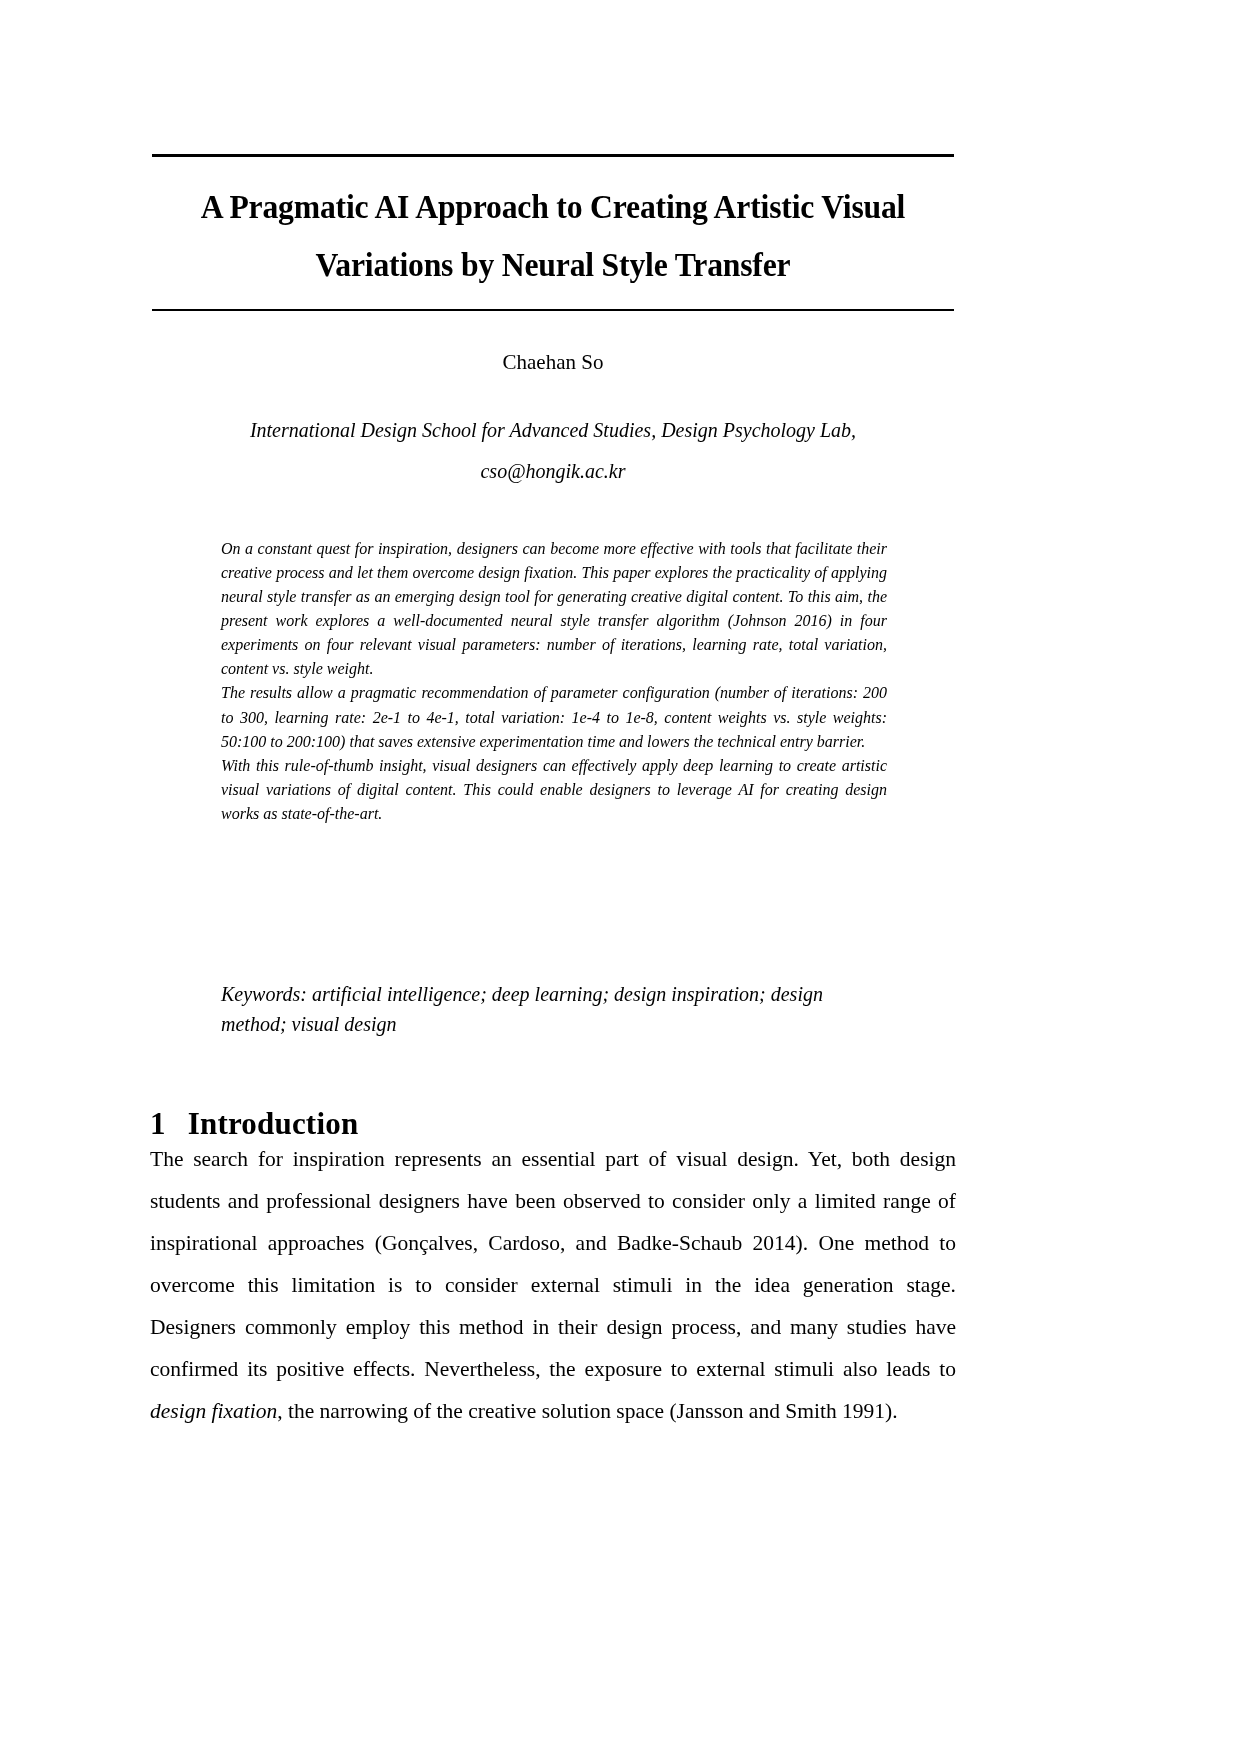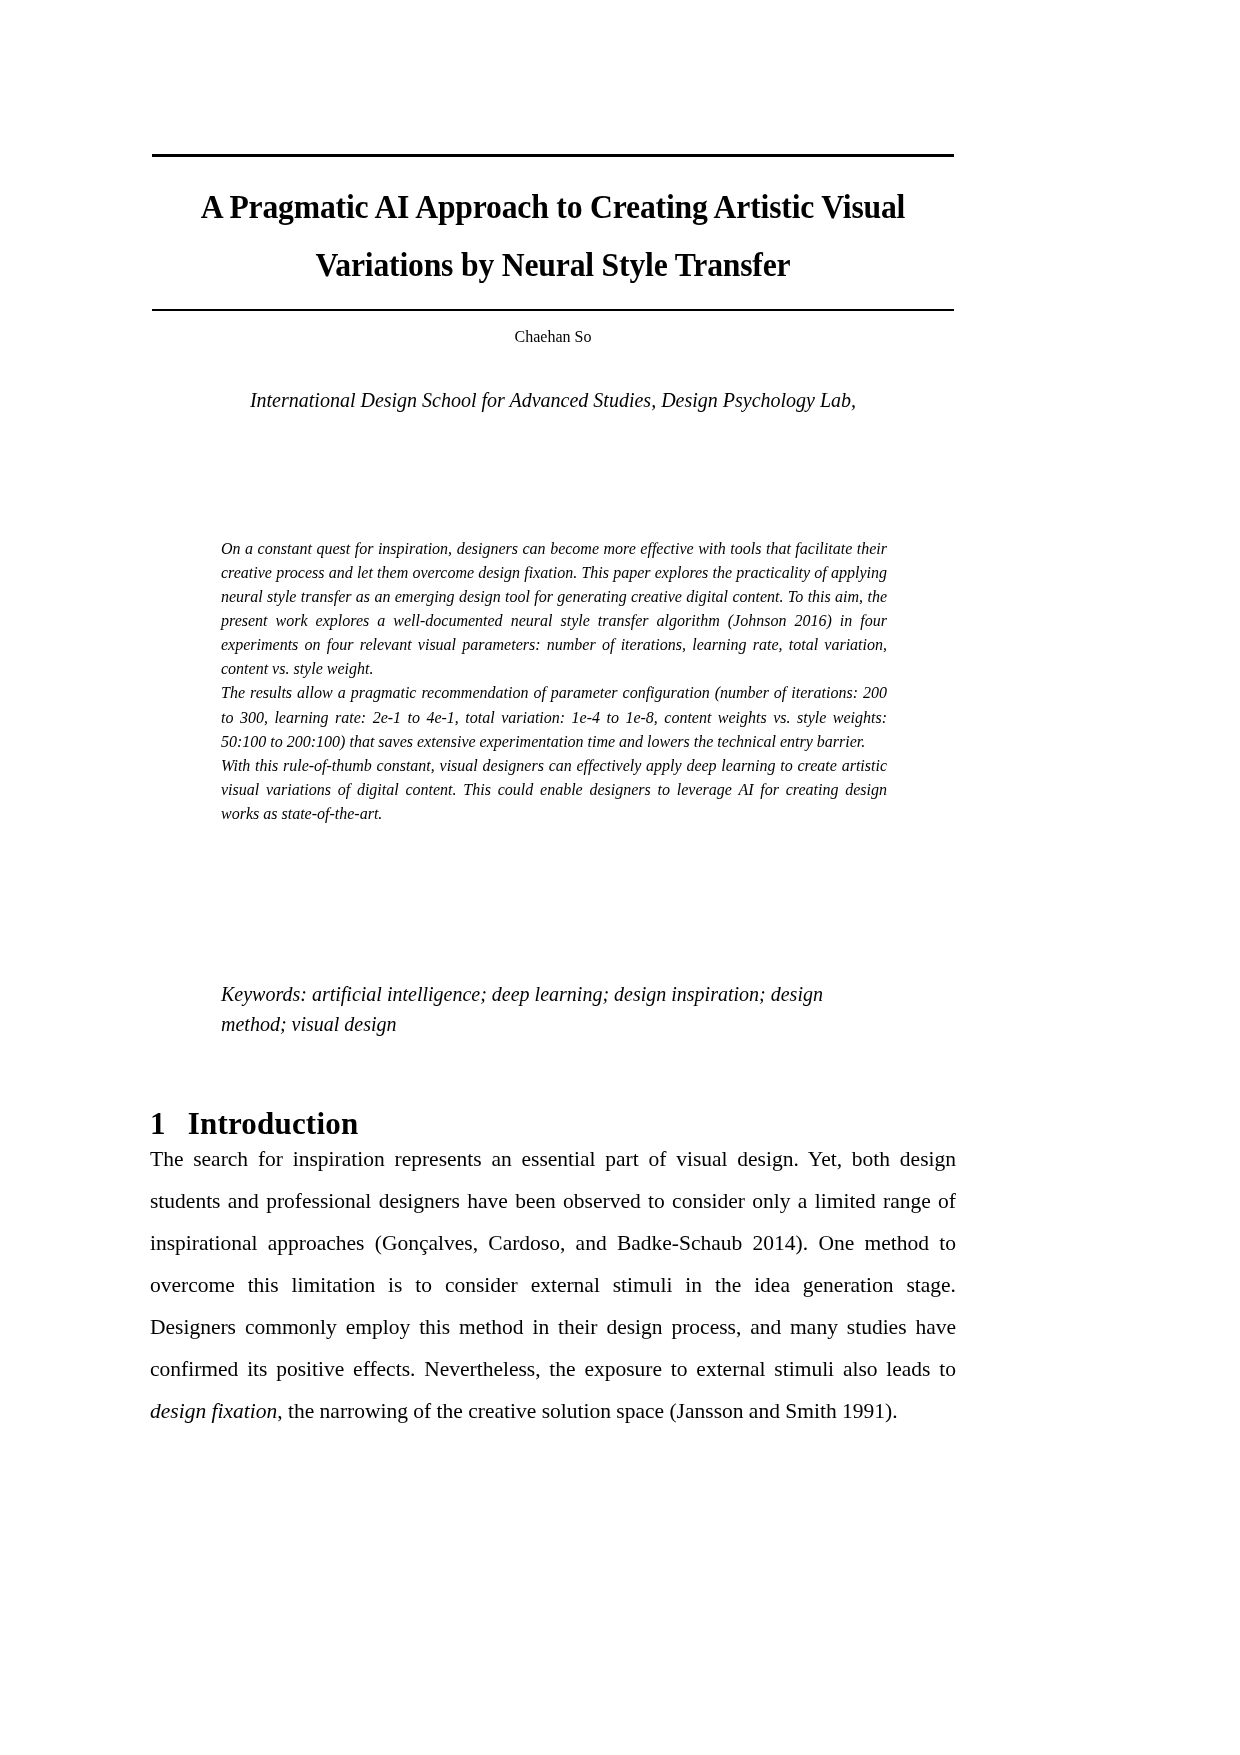--- a/index.html
+++ b/index.html
@@ -52,23 +52,23 @@
 
   
   .author-block {
     position: absolute;
     left: 152px;
     top: 318px;
     width: 802px;
     text-align: center;
   }
   .author-name {
-    font-size: 16px;
+    font-size: 21px;
     line-height: 1.6;
-    margin-top: 2px;
+    margin-top: 24px;
   }
   .affil {
     font-style: italic;
     font-size: 20px;
     line-height: 2.05;
     margin-top: 30px;
   }
   .affil .aline { display: block; }
 
   
@@ -136,27 +136,28 @@
       <span class="tline">A Pragmatic AI Approach to Creating Artistic Visual</span>
       <span class="tline">Variations by Neural Style Transfer</span>
     </div>
     <div class="rule thin"></div>
   </div>
 
   <div class="author-block">
     <div class="author-name">Chaehan So</div>
     <div class="affil">
       <span class="aline">International Design School for Advanced Studies, Design Psychology Lab,</span>
+      <span class="aline">cso@hongik.ac.kr</span>
     </div>
   </div>
 
   <div class="abstract">
     <p>On a constant quest for inspiration, designers can become more effective with tools that facilitate their creative process and let them overcome design fixation. This paper explores the practicality of applying neural style transfer as an emerging design tool for generating creative digital content. To this aim, the present work explores a well-documented neural style transfer algorithm (Johnson 2016) in four experiments on four relevant visual parameters: number of iterations, learning rate, total variation, content vs. style weight.</p>
     <p class="tight">The results allow a pragmatic recommendation of parameter configuration (number of iterations: 200 to 300,  learning rate: 2e-1 to 4e-1, total variation: 1e-4 to 1e-8, content weights vs. style weights: 50:100 to 200:100) that saves extensive experimentation time and lowers the technical entry barrier.</p>
-    <p class="tight">With this rule-of-thumb constant, visual designers can effectively apply deep learning to create artistic visual variations of digital content. This could enable designers to leverage AI for creating design works as state-of-the-art.</p>
+    <p class="tight">With this rule-of-thumb insight, visual designers can effectively apply deep learning to create artistic visual variations of digital content. This could enable designers to leverage AI for creating design works as state-of-the-art.</p>
   </div>
 
   <div class="keywords">Keywords: artificial intelligence; deep learning; design inspiration; design method; visual design</div>
 
   <div class="section-head">
     <span class="num">1</span><span>Introduction</span>
   </div>
 
   <div class="body-text">
     <p><span>The search for inspiration represents an essential part of visual design. Yet, both design students and professional designers have been observed to consider only a limited range of inspirational approaches (Gonçalves, Cardoso, and Badke-Schaub 2014). One method to overcome this limitation is to consider external stimuli in the idea generation stage. Designers commonly employ this method in their design process, and many studies have confirmed its positive effects. Nevertheless, the exposure to external stimuli also leads to </span><span class="it">design fixation</span><span>, the narrowing of the creative solution space (Jansson and Smith 1991).</span></p>

